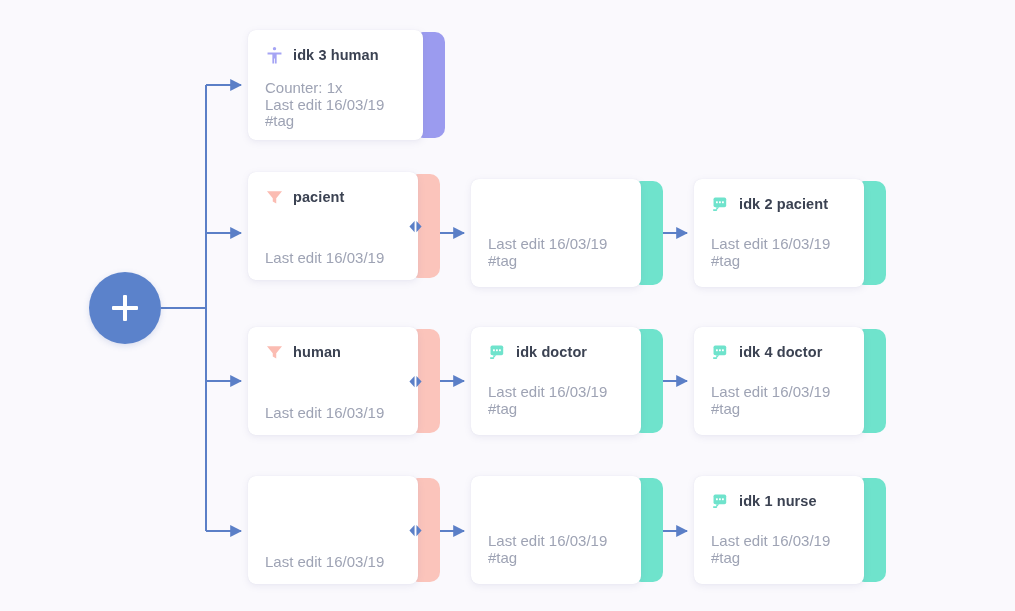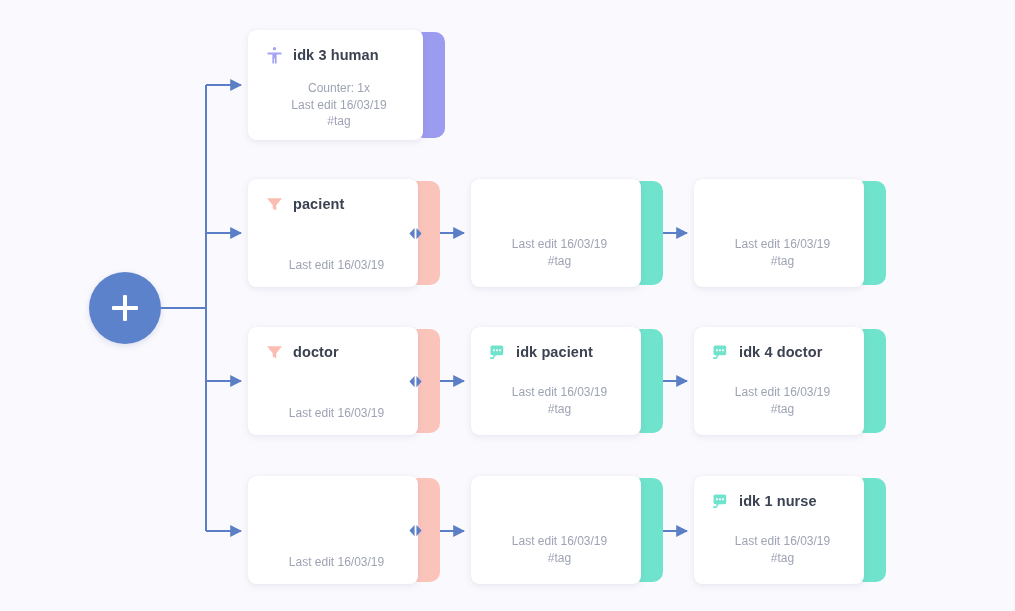--- a/index.html
+++ b/index.html
@@ -106,24 +106,23 @@
     font-weight: bold;
     color: #3b4252;
     letter-spacing: 0.1px;
     white-space: nowrap;
   }
 
   .node-meta {
     position: absolute;
     left: 17px;
     right: 10px;
-    font-size: 12px;
+    font-size: 15px;
     color: #9ea3b4;
     line-height: 16.5px;
-    text-align: center;
   }
   .node-meta div { white-space: nowrap; }
 
   
   .meta-bottom { bottom: 14px; }
   .meta-low    { bottom: 18px; }
   .meta-top    { top: 50px; }
 
   
   .collapse-handle {
@@ -190,21 +189,21 @@
             </svg>
             <span class="node-title">idk 3 human</span>
           </div>
           <div class="node-meta meta-top">
             <div>Counter: 1x</div>
             <div>Last edit 16/03/19</div>
             <div>#tag</div>
           </div>
         </div>
       </div>
-      <div class="node" style="left: 248px; top: 179px; width: 192px; height: 108px;">
+      <div class="node" style="left: 248px; top: 172px; width: 192px; height: 108px;">
         <div class="node-strip" style="background: rgb(251, 196, 187);"></div>
         <div class="node-card">
           <div class="node-header">
             <svg class="node-icon" viewBox="0 0 24 24">
               <path d="M2.5 4.2 h19 l-7.3 8.6 v6.9 l-4.4 -2.6 v-4.3 z" fill="#fbbcb2"></path>
             </svg>
             <span class="node-title">pacient</span>
           </div>
           <div class="node-meta meta-bottom">
             <div>Last edit 16/03/19</div>
@@ -218,119 +217,130 @@
       <div class="node" style="left: 471px; top: 179px; width: 192px; height: 108px;">
         <div class="node-strip" style="background: rgb(111, 227, 204);"></div>
         <div class="node-card">
           <div class="node-meta meta-low">
             <div>Last edit 16/03/19</div>
             <div>#tag</div>
           </div>
         </div>
       </div>
       <div class="node" style="left: 694px; top: 179px; width: 192px; height: 108px;">
-        <div class="node-strip" style="background: rgb(111, 227, 204);"></div>
-        <div class="node-card">
-          <div class="node-meta meta-low">
-            <div>Last edit 16/03/19</div>
-            <div>#tag</div>
-          </div>
-        </div>
-      </div>
-      <div class="node" style="left: 248px; top: 327px; width: 192px; height: 108px;">
-        <div class="node-strip" style="background: rgb(251, 196, 187);"></div>
-        <div class="node-card">
-          <div class="node-header">
-            <svg class="node-icon" viewBox="0 0 24 24">
-              <path d="M2.5 4.2 h19 l-7.3 8.6 v6.9 l-4.4 -2.6 v-4.3 z" fill="#fbbcb2"></path>
-            </svg>
-            <span class="node-title">doctor</span>
-          </div>
-          <div class="node-meta meta-bottom">
-            <div>Last edit 16/03/19</div>
-          </div>
-        </div>
-        <svg class="collapse-handle" viewBox="0 0 16 16" style="left: 160px; top: 46.5px;">
-          <path d="M7 2 L7 14 L1.5 8 z" fill="#5b7fc7"></path>
-          <path d="M9 2 L9 14 L14.5 8 z" fill="#5b7fc7"></path>
-        </svg>
-      </div>
-      <div class="node" style="left: 471px; top: 327px; width: 192px; height: 108px;">
         <div class="node-strip" style="background: rgb(111, 227, 204);"></div>
         <div class="node-card">
           <div class="node-header">
             <svg class="node-icon" viewBox="0 0 24 24">
               <rect x="3.2" y="3.2" width="16" height="12.2" rx="2.2" fill="#6fe3cc"></rect>
               <path d="M6.6 15.4 L6.6 19.6 L10.4 15.4 z" fill="#6fe3cc"></path>
               <rect x="2.4" y="18" width="5.4" height="2.1" rx="1" fill="#6fe3cc"></rect>
               <rect x="6.3" y="8" width="2.3" height="2.3" rx="0.5" fill="#ffffff"></rect>
               <rect x="10.1" y="8" width="2.3" height="2.3" rx="0.5" fill="#ffffff"></rect>
               <rect x="13.9" y="8" width="2.3" height="2.3" rx="0.5" fill="#ffffff"></rect>
             </svg>
-            <span class="node-title">idk pacient</span>
-          </div>
-          <div class="node-meta meta-low">
-            <div>Last edit 16/03/19</div>
-            <div>#tag</div>
-          </div>
-        </div>
-      </div>
-      <div class="node" style="left: 694px; top: 327px; width: 192px; height: 108px;">
+            <span class="node-title">idk 2 pacient</span>
+          </div>
+          <div class="node-meta meta-low">
+            <div>Last edit 16/03/19</div>
+            <div>#tag</div>
+          </div>
+        </div>
+      </div>
+      <div class="node" style="left: 248px; top: 327px; width: 192px; height: 108px;">
+        <div class="node-strip" style="background: rgb(251, 196, 187);"></div>
+        <div class="node-card">
+          <div class="node-header">
+            <svg class="node-icon" viewBox="0 0 24 24">
+              <path d="M2.5 4.2 h19 l-7.3 8.6 v6.9 l-4.4 -2.6 v-4.3 z" fill="#fbbcb2"></path>
+            </svg>
+            <span class="node-title">human</span>
+          </div>
+          <div class="node-meta meta-bottom">
+            <div>Last edit 16/03/19</div>
+          </div>
+        </div>
+        <svg class="collapse-handle" viewBox="0 0 16 16" style="left: 160px; top: 46.5px;">
+          <path d="M7 2 L7 14 L1.5 8 z" fill="#5b7fc7"></path>
+          <path d="M9 2 L9 14 L14.5 8 z" fill="#5b7fc7"></path>
+        </svg>
+      </div>
+      <div class="node" style="left: 471px; top: 327px; width: 192px; height: 108px;">
         <div class="node-strip" style="background: rgb(111, 227, 204);"></div>
         <div class="node-card">
           <div class="node-header">
             <svg class="node-icon" viewBox="0 0 24 24">
               <rect x="3.2" y="3.2" width="16" height="12.2" rx="2.2" fill="#6fe3cc"></rect>
               <path d="M6.6 15.4 L6.6 19.6 L10.4 15.4 z" fill="#6fe3cc"></path>
               <rect x="2.4" y="18" width="5.4" height="2.1" rx="1" fill="#6fe3cc"></rect>
               <rect x="6.3" y="8" width="2.3" height="2.3" rx="0.5" fill="#ffffff"></rect>
               <rect x="10.1" y="8" width="2.3" height="2.3" rx="0.5" fill="#ffffff"></rect>
               <rect x="13.9" y="8" width="2.3" height="2.3" rx="0.5" fill="#ffffff"></rect>
             </svg>
-            <span class="node-title">idk 4 doctor</span>
-          </div>
-          <div class="node-meta meta-low">
-            <div>Last edit 16/03/19</div>
-            <div>#tag</div>
-          </div>
-        </div>
-      </div>
-      <div class="node" style="left: 248px; top: 476px; width: 192px; height: 108px;">
-        <div class="node-strip" style="background: rgb(251, 196, 187);"></div>
-        <div class="node-card">
-          <div class="node-meta meta-bottom">
-            <div>Last edit 16/03/19</div>
-          </div>
-        </div>
-        <svg class="collapse-handle" viewBox="0 0 16 16" style="left: 160px; top: 46.5px;">
-          <path d="M7 2 L7 14 L1.5 8 z" fill="#5b7fc7"></path>
-          <path d="M9 2 L9 14 L14.5 8 z" fill="#5b7fc7"></path>
-        </svg>
-      </div>
-      <div class="node" style="left: 471px; top: 476px; width: 192px; height: 108px;">
-        <div class="node-strip" style="background: rgb(111, 227, 204);"></div>
-        <div class="node-card">
-          <div class="node-meta meta-low">
-            <div>Last edit 16/03/19</div>
-            <div>#tag</div>
-          </div>
-        </div>
-      </div>
-      <div class="node" style="left: 694px; top: 476px; width: 192px; height: 108px;">
+            <span class="node-title">idk doctor</span>
+          </div>
+          <div class="node-meta meta-low">
+            <div>Last edit 16/03/19</div>
+            <div>#tag</div>
+          </div>
+        </div>
+      </div>
+      <div class="node" style="left: 694px; top: 327px; width: 192px; height: 108px;">
         <div class="node-strip" style="background: rgb(111, 227, 204);"></div>
         <div class="node-card">
           <div class="node-header">
             <svg class="node-icon" viewBox="0 0 24 24">
               <rect x="3.2" y="3.2" width="16" height="12.2" rx="2.2" fill="#6fe3cc"></rect>
               <path d="M6.6 15.4 L6.6 19.6 L10.4 15.4 z" fill="#6fe3cc"></path>
               <rect x="2.4" y="18" width="5.4" height="2.1" rx="1" fill="#6fe3cc"></rect>
               <rect x="6.3" y="8" width="2.3" height="2.3" rx="0.5" fill="#ffffff"></rect>
               <rect x="10.1" y="8" width="2.3" height="2.3" rx="0.5" fill="#ffffff"></rect>
               <rect x="13.9" y="8" width="2.3" height="2.3" rx="0.5" fill="#ffffff"></rect>
             </svg>
+            <span class="node-title">idk 4 doctor</span>
+          </div>
+          <div class="node-meta meta-low">
+            <div>Last edit 16/03/19</div>
+            <div>#tag</div>
+          </div>
+        </div>
+      </div>
+      <div class="node" style="left: 248px; top: 476px; width: 192px; height: 108px;">
+        <div class="node-strip" style="background: rgb(251, 196, 187);"></div>
+        <div class="node-card">
+          <div class="node-meta meta-bottom">
+            <div>Last edit 16/03/19</div>
+          </div>
+        </div>
+        <svg class="collapse-handle" viewBox="0 0 16 16" style="left: 160px; top: 46.5px;">
+          <path d="M7 2 L7 14 L1.5 8 z" fill="#5b7fc7"></path>
+          <path d="M9 2 L9 14 L14.5 8 z" fill="#5b7fc7"></path>
+        </svg>
+      </div>
+      <div class="node" style="left: 471px; top: 476px; width: 192px; height: 108px;">
+        <div class="node-strip" style="background: rgb(111, 227, 204);"></div>
+        <div class="node-card">
+          <div class="node-meta meta-low">
+            <div>Last edit 16/03/19</div>
+            <div>#tag</div>
+          </div>
+        </div>
+      </div>
+      <div class="node" style="left: 694px; top: 476px; width: 192px; height: 108px;">
+        <div class="node-strip" style="background: rgb(111, 227, 204);"></div>
+        <div class="node-card">
+          <div class="node-header">
+            <svg class="node-icon" viewBox="0 0 24 24">
+              <rect x="3.2" y="3.2" width="16" height="12.2" rx="2.2" fill="#6fe3cc"></rect>
+              <path d="M6.6 15.4 L6.6 19.6 L10.4 15.4 z" fill="#6fe3cc"></path>
+              <rect x="2.4" y="18" width="5.4" height="2.1" rx="1" fill="#6fe3cc"></rect>
+              <rect x="6.3" y="8" width="2.3" height="2.3" rx="0.5" fill="#ffffff"></rect>
+              <rect x="10.1" y="8" width="2.3" height="2.3" rx="0.5" fill="#ffffff"></rect>
+              <rect x="13.9" y="8" width="2.3" height="2.3" rx="0.5" fill="#ffffff"></rect>
+            </svg>
             <span class="node-title">idk 1 nurse</span>
           </div>
           <div class="node-meta meta-low">
             <div>Last edit 16/03/19</div>
             <div>#tag</div>
           </div>
         </div>
       </div>
     </div>
 

